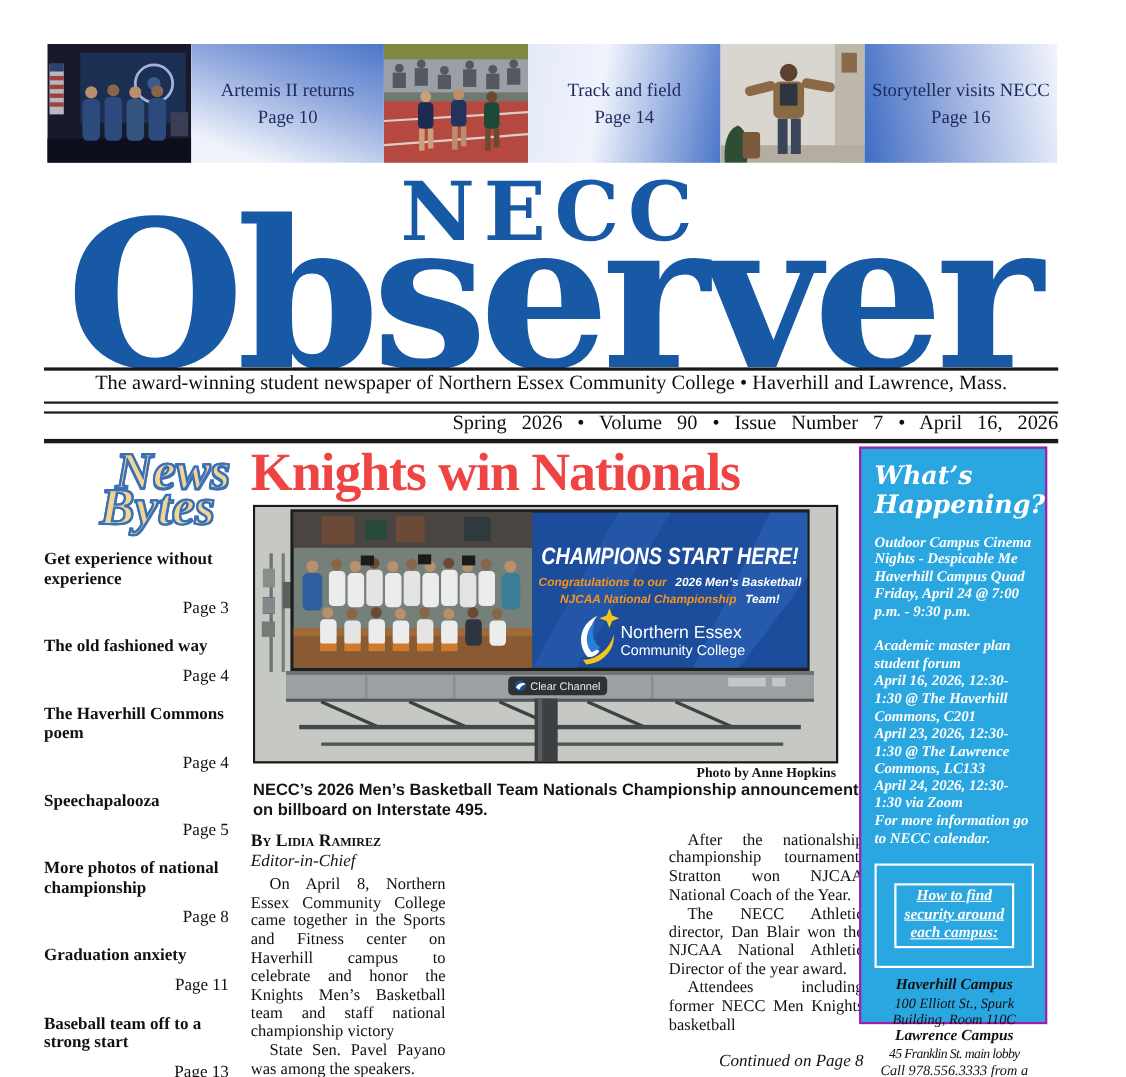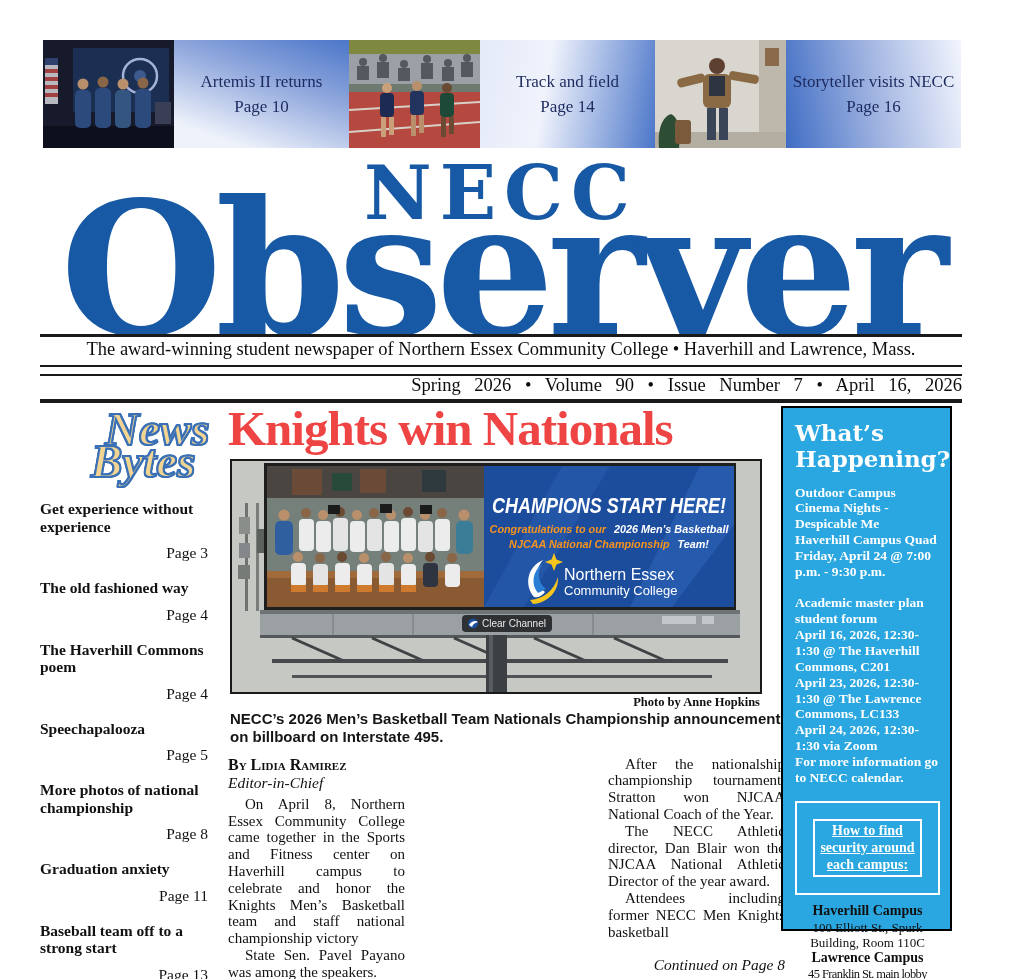--- a/index.html
+++ b/index.html
@@ -56,22 +56,22 @@
            line-height:1.22;width:556px;margin:0 0 9px 2px;color:#151515;}
   .cols{display:flex;gap:13px;}
   .col{width:177px;text-align:justify;font-size:15px;line-height:1.12;}
   .byline-name{font-variant:small-caps;font-weight:bold;font-size:16px;line-height:1.15;}
   .byline-role{font-style:italic;font-size:15.5px;line-height:1.15;margin-bottom:4px;}
   .body-p{margin:0;text-indent:17px;}
   .continued{font-style:italic;font-size:15.5px;text-align:right;margin-top:16px;}
 
   
   .sidebar{position:absolute;left:781px;top:406px;width:171px;height:525px;
-           box-sizing:border-box;background:#2aa7e0;border:2px solid #000000;
-           padding:12px 10px 8px 12px;color:#fff;}
+           box-sizing:border-box;background:#2aa7e0;border:2px solid #a21caf;
+           padding:12px 10px 8px 12px;color:#fff;font-style:italic;}
   .wh-title{font-family:"DejaVu Serif",serif;font-weight:bold;font-size:23px;
             line-height:1.12;margin-bottom:13px;}
   .wh-event{font-weight:bold;font-size:13.5px;line-height:1.18;white-space:pre-line;
             margin-bottom:15px;}
   .sec-box-outer{border:2px solid #fff;padding:16px;margin:2px 0 8px 0;}
   .sec-box-inner{border:2px solid #fff;padding:2px 3px;}
   .sec-title{font-weight:bold;font-size:14px;line-height:1.2;text-align:center;
              text-decoration:underline;}
   .campus{color:#101010;text-align:center;font-size:13px;line-height:1.17;}
   .c-name{font-weight:bold;font-size:14px;}

